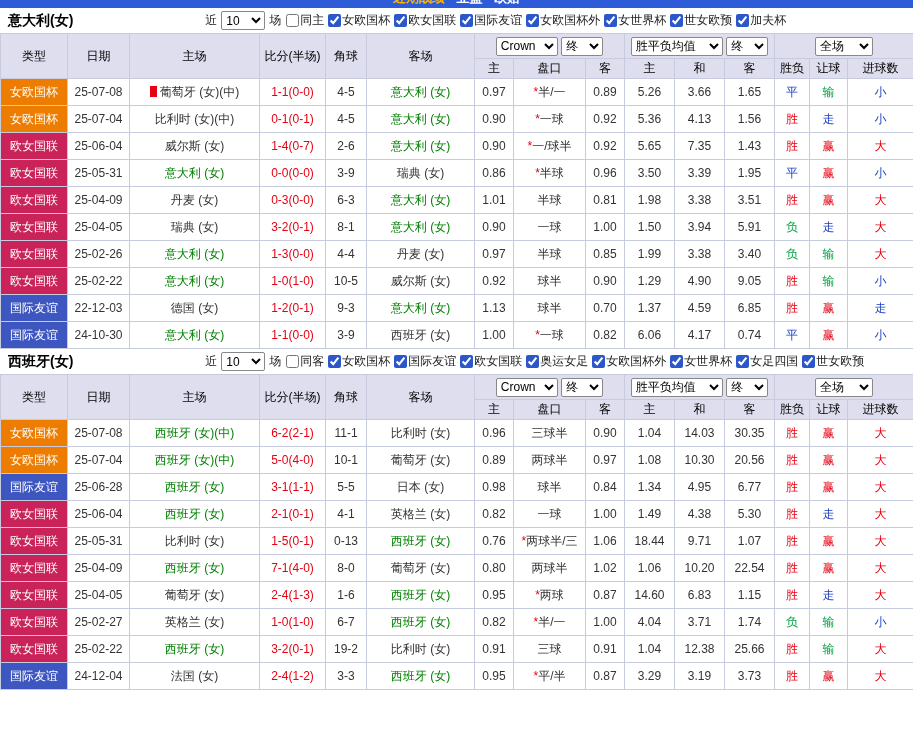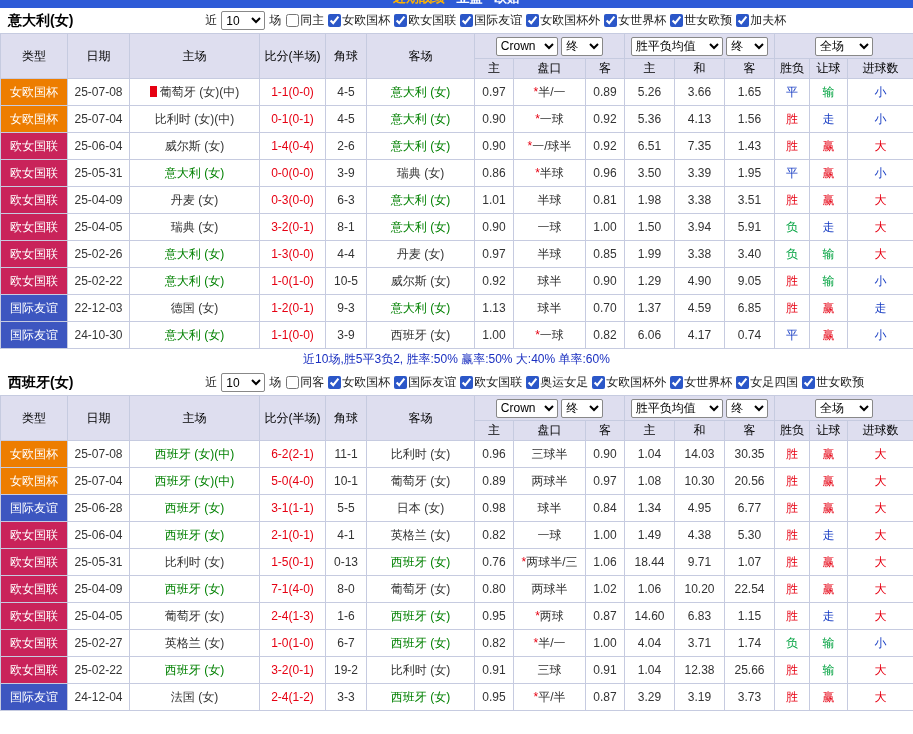--- a/index.html
+++ b/index.html
@@ -171,27 +171,27 @@
           <td class="c-num">4.13</td>
           <td class="c-num">1.56</td>
           <td class="c-res" style="color: rgb(230, 0, 18);">胜</td>
           <td class="c-res" style="color: rgb(26, 63, 196);">走</td>
           <td class="c-res" style="color: rgb(26, 63, 196);">小</td>
         </tr>
         <tr>
           <td class="c-type" style="background: rgb(201, 35, 90);">欧女国联</td>
           <td class="c-date">25-06-04</td>
           <td class="c-team"><span>威尔斯 (女)</span></td>
-          <td class="c-score">1-4(0-4)</td>
+          <td class="c-score">1-4(0-7)</td>
           <td class="c-corner">2-6</td>
           <td class="c-team"><span class="focus">意大利 (女)</span></td>
           <td class="c-num">0.90</td>
           <td class="c-num"><span class="star">*</span>一/球半</td>
           <td class="c-num">0.92</td>
-          <td class="c-num">6.51</td>
+          <td class="c-num">5.65</td>
           <td class="c-num">7.35</td>
           <td class="c-num">1.43</td>
           <td class="c-res" style="color: rgb(230, 0, 18);">胜</td>
           <td class="c-res" style="color: rgb(230, 0, 18);">赢</td>
           <td class="c-res" style="color: rgb(230, 0, 18);">大</td>
         </tr>
         <tr>
           <td class="c-type" style="background: rgb(201, 35, 90);">欧女国联</td>
           <td class="c-date">25-05-31</td>
           <td class="c-team"><span class="focus">意大利 (女)</span></td>
@@ -305,21 +305,20 @@
           <td class="c-num">0.82</td>
           <td class="c-num">6.06</td>
           <td class="c-num">4.17</td>
           <td class="c-num">0.74</td>
           <td class="c-res" style="color: rgb(26, 63, 196);">平</td>
           <td class="c-res" style="color: rgb(230, 0, 18);">赢</td>
           <td class="c-res" style="color: rgb(26, 63, 196);">小</td>
         </tr>
       </tbody>
   </table>
-  <div class="summary">近10场,胜5平3负2, 胜率:50% 赢率:50% 大:40% 单率:60%</div>
 </div>
 
 <div class="section">
   <div class="section-header">
     <div class="title">西班牙(女)</div>
     <div class="filters">
       <span class="flabel">近</span>
       <select class="count-select">
         <option>10</option>
       </select>

